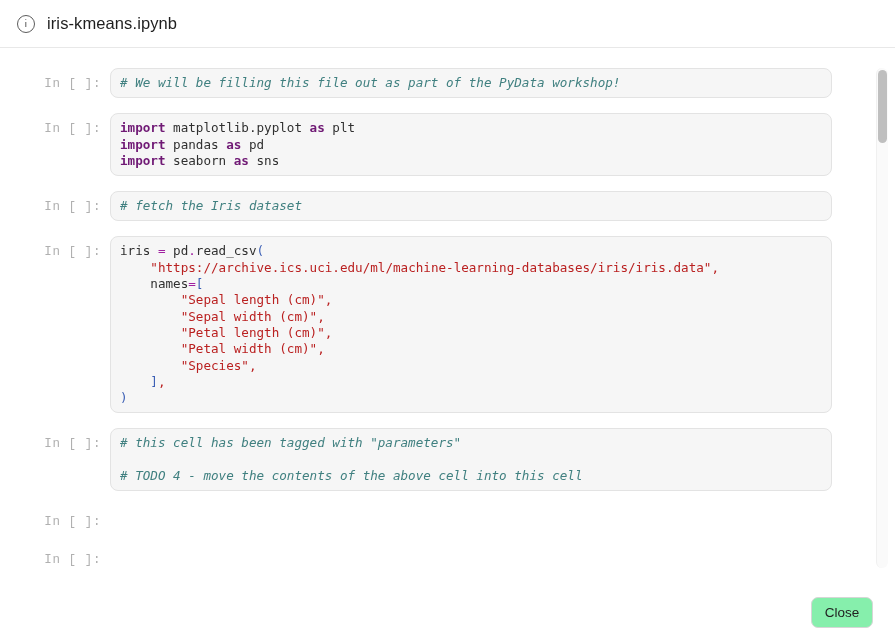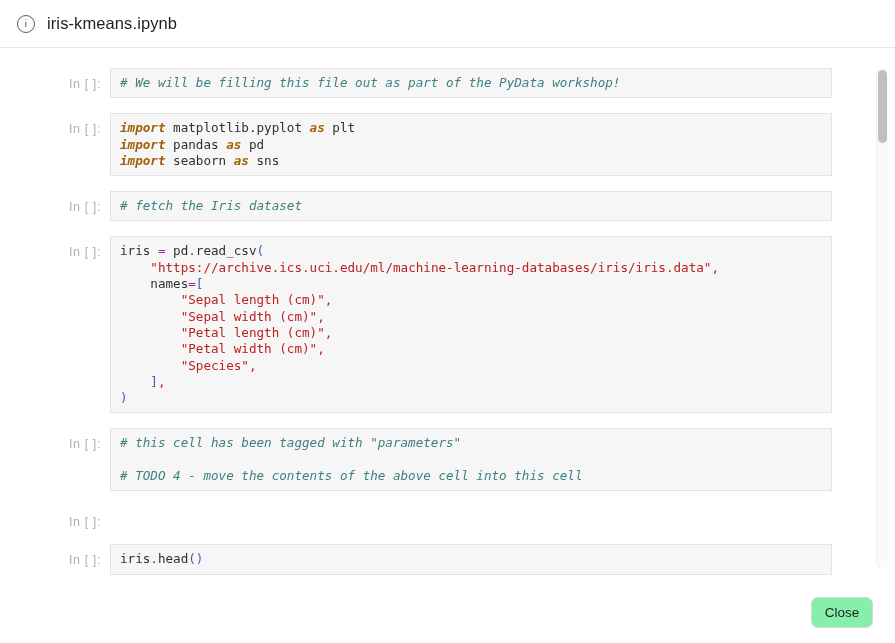--- a/index.html
+++ b/index.html
@@ -80,45 +80,45 @@
     align-items: flex-start;
     margin-bottom: 15px;
   }
   .prompt {
     width: 110px;
     flex: 0 0 110px;
     box-sizing: border-box;
     text-align: right;
     padding-right: 9px;
     padding-top: 9px;
-    font-family: Liberation Sans, sans-serif;
+    font-family: Liberation Mono, monospace;
     font-size: 12.5px;
     color: #b0b0b0;
     letter-spacing: 0.6px;
     user-select: none;
   }
   .input-area {
     flex: 0 0 722px;
     width: 722px;
     box-sizing: border-box;
     background: #f6f6f6;
     border: 1px solid #e3e3e3;
-    border-radius: 0;
+    border-radius: 8px;
     padding: 6px 0 6px 9px;
   }
   .code {
     font-family: "DejaVu Sans Mono", "Liberation Mono", monospace;
     font-size: 12.6px;
     line-height: 16.3px;
     color: #303030;
     white-space: pre;
     margin: 0;
   }
   .code .cm { color: #408080; font-style: italic; }
-  .code .kw { color: #a16207; font-weight: bold; font-style: italic; }
+  .code .kw { color: #701a75; font-weight: bold; }
   .code .st { color: #ba2121; }
   .code .eq { color: #a020a0; }
   .code .br { color: #3b5fb5; }
   .code .pn { color: #3b5fb5; }
   .code .dot { color: #a020a0; }
   .code .blank { display: block; height: 16.3px; }
 
   
   .scrollbar-track {
     position: absolute;
@@ -217,23 +217,20 @@
 <span class="blank"> </span><span class="cm">#&nbsp;TODO&nbsp;4&nbsp;-&nbsp;move&nbsp;the&nbsp;contents&nbsp;of&nbsp;the&nbsp;above&nbsp;cell&nbsp;into&nbsp;this&nbsp;cell</span></pre>
       </div>
     </div>
 
     <div class="cell-row">
       <div class="prompt">In [ ]:</div>
     </div>
 
     <div class="cell-row">
       <div class="prompt">In [ ]:</div>
-      <div class="input-area">
-        <pre class="code">iris<span class="dot">.</span>head<span class="pn">()</span></pre>
-      </div>
     </div>
 
   </div>
 </div>
 
 <div class="scrollbar-track">
   <div class="scrollbar-thumb"></div>
 </div>
 
 <button class="close-button">Close</button>

